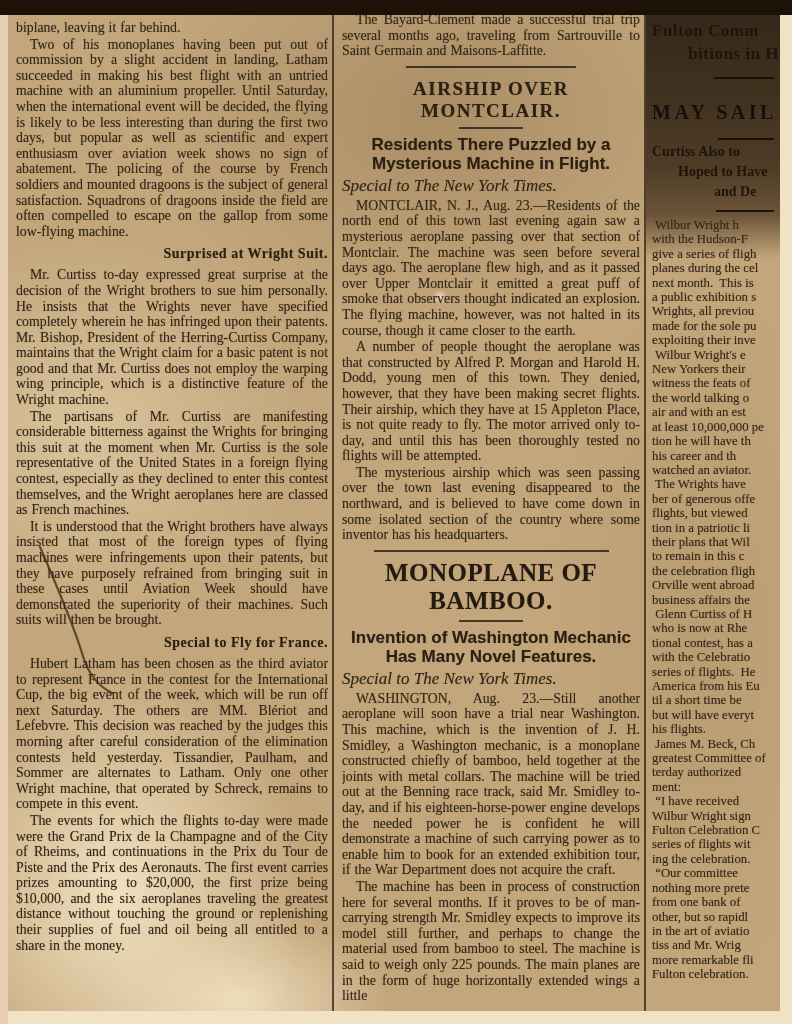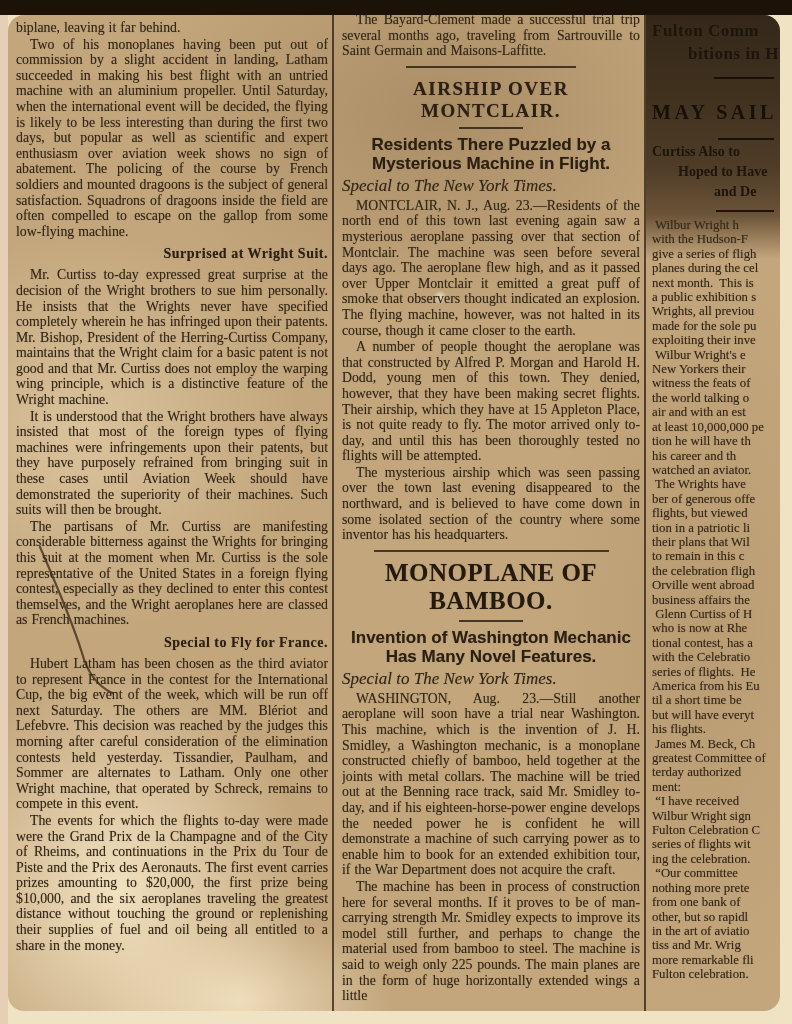--- a/index.html
+++ b/index.html
@@ -13,21 +13,20 @@
   .paper{
     position:absolute;left:8px;top:15px;width:772px;height:996px;overflow:hidden;
     background-color:#c3a67c;
     background-image:
       radial-gradient(ellipse 270px 320px at 14% 88%, rgba(244,229,196,0.95), rgba(244,229,196,0) 70%),
       radial-gradient(ellipse 300px 280px at 10% 42%, rgba(233,214,176,0.6), rgba(233,214,176,0) 72%),
       radial-gradient(ellipse 430px 300px at 56% 10%, rgba(130,102,64,0.38), rgba(130,102,64,0) 70%),
       radial-gradient(ellipse 220px 520px at 90% 62%, rgba(168,138,98,0.35), rgba(168,138,98,0) 72%),
       radial-gradient(circle 7px at 432px 282px, rgba(247,238,218,0.95), rgba(247,238,218,0) 100%),
       radial-gradient(ellipse 200px 120px at 30% 99%, rgba(247,233,202,0.8), rgba(247,233,202,0) 75%);
-    border-radius: 16px;
   }
   .col{position:absolute;color:#332718;text-shadow:0 0 1px rgba(51,39,24,0.4);}
   .col-left{left:8px;top:5px;width:312px;height:988px;overflow:hidden;}
   .col-mid{left:334px;top:-3px;width:298px;height:999px;overflow:hidden;}
   .col-right{left:644px;top:4px;width:126px;height:992px;overflow:hidden;z-index:3;}
   .rule-v{position:absolute;top:0;width:2px;height:996px;background:rgba(38,27,15,0.72);}
   .rule-v1{left:324px;}
   .rule-v2{left:636px;}
   .dark-block{
     position:absolute;left:638px;top:0;width:134px;height:244px;z-index:1;
@@ -79,22 +78,22 @@
 
   <div class="dark-block"></div>
   <div class="rule-v rule-v1"></div>
   <div class="rule-v rule-v2"></div>
 
   <div class="col col-left">
     <p class="p cont">biplane, leaving it far behind.</p>
     <p class="p">Two of his monoplanes having been put out of commission by a slight accident in landing, Latham succeeded in making his best flight with an untried machine with an aluminium propeller. Until Saturday, when the international event will be decided, the flying is likely to be less interesting than during the first two days, but popular as well as scientific and expert enthusiasm over aviation week shows no sign of abatement. The policing of the course by French soldiers and mounted dragoons is the subject of general satisfaction. Squadrons of dragoons inside the field are often compelled to escape on the gallop from some low-flying machine.</p>
     <div class="subhead-small">Surprised at Wright Suit.</div>
     <p class="p">Mr. Curtiss to-day expressed great surprise at the decision of the Wright brothers to sue him personally. He insists that the Wrights never have specified completely wherein he has infringed upon their patents. Mr. Bishop, President of the Herring-Curtiss Company, maintains that the Wright claim for a basic patent is not good and that Mr. Curtiss does not employ the warping wing principle, which is a distinctive feature of the Wright machine.</p>
+    <p class="p">The partisans of Mr. Curtiss are manifesting considerable bitterness against the Wrights for bringing this suit at the moment when Mr. Curtiss is the sole representative of the United States in a foreign flying contest, especially as they declined to enter this contest themselves, and the Wright aeroplanes here are classed as French machines.</p>
     <p class="p">It is understood that the Wright brothers have always insisted that most of the foreign types of flying machines were infringements upon their patents, but they have purposely refrained from bringing suit in these cases until Aviation Week should have demonstrated the superiority of their machines. Such suits will then be brought.</p>
-    <p class="p">The partisans of Mr. Curtiss are manifesting considerable bitterness against the Wrights for bringing this suit at the moment when Mr. Curtiss is the sole representative of the United States in a foreign flying contest, especially as they declined to enter this contest themselves, and the Wright aeroplanes here are classed as French machines.</p>
     <div class="subhead-small">Special to Fly for France.</div>
     <p class="p">Hubert Latham has been chosen as the third aviator to represent France in the contest for the International Cup, the big event of the week, which will be run off next Saturday. The others are MM. Blériot and Lefebvre. This decision was reached by the judges this morning after careful consideration of the elimination contests held yesterday. Tissandier, Paulham, and Sommer are alternates to Latham. Only one other Wright machine, that operated by Schreck, remains to compete in this event.</p>
     <p class="p">The events for which the flights to-day were made were the Grand Prix de la Champagne and of the City of Rheims, and continuations in the Prix du Tour de Piste and the Prix des Aeronauts. The first event carries prizes amounting to $20,000, the first prize being $10,000, and the six aeroplanes traveling the greatest distance without touching the ground or replenishing their supplies of fuel and oil being all entitled to a share in the money.</p>
   </div>
 
   <svg class="crease" viewBox="0 0 140 170">
     <path d="M32,12 C52,58 66,92 74,118 C80,140 92,152 104,158" fill="none" stroke="rgba(58,40,20,0.75)" stroke-width="2.2" stroke-linecap="round"></path>
   </svg>
 
   <div class="col col-mid">

